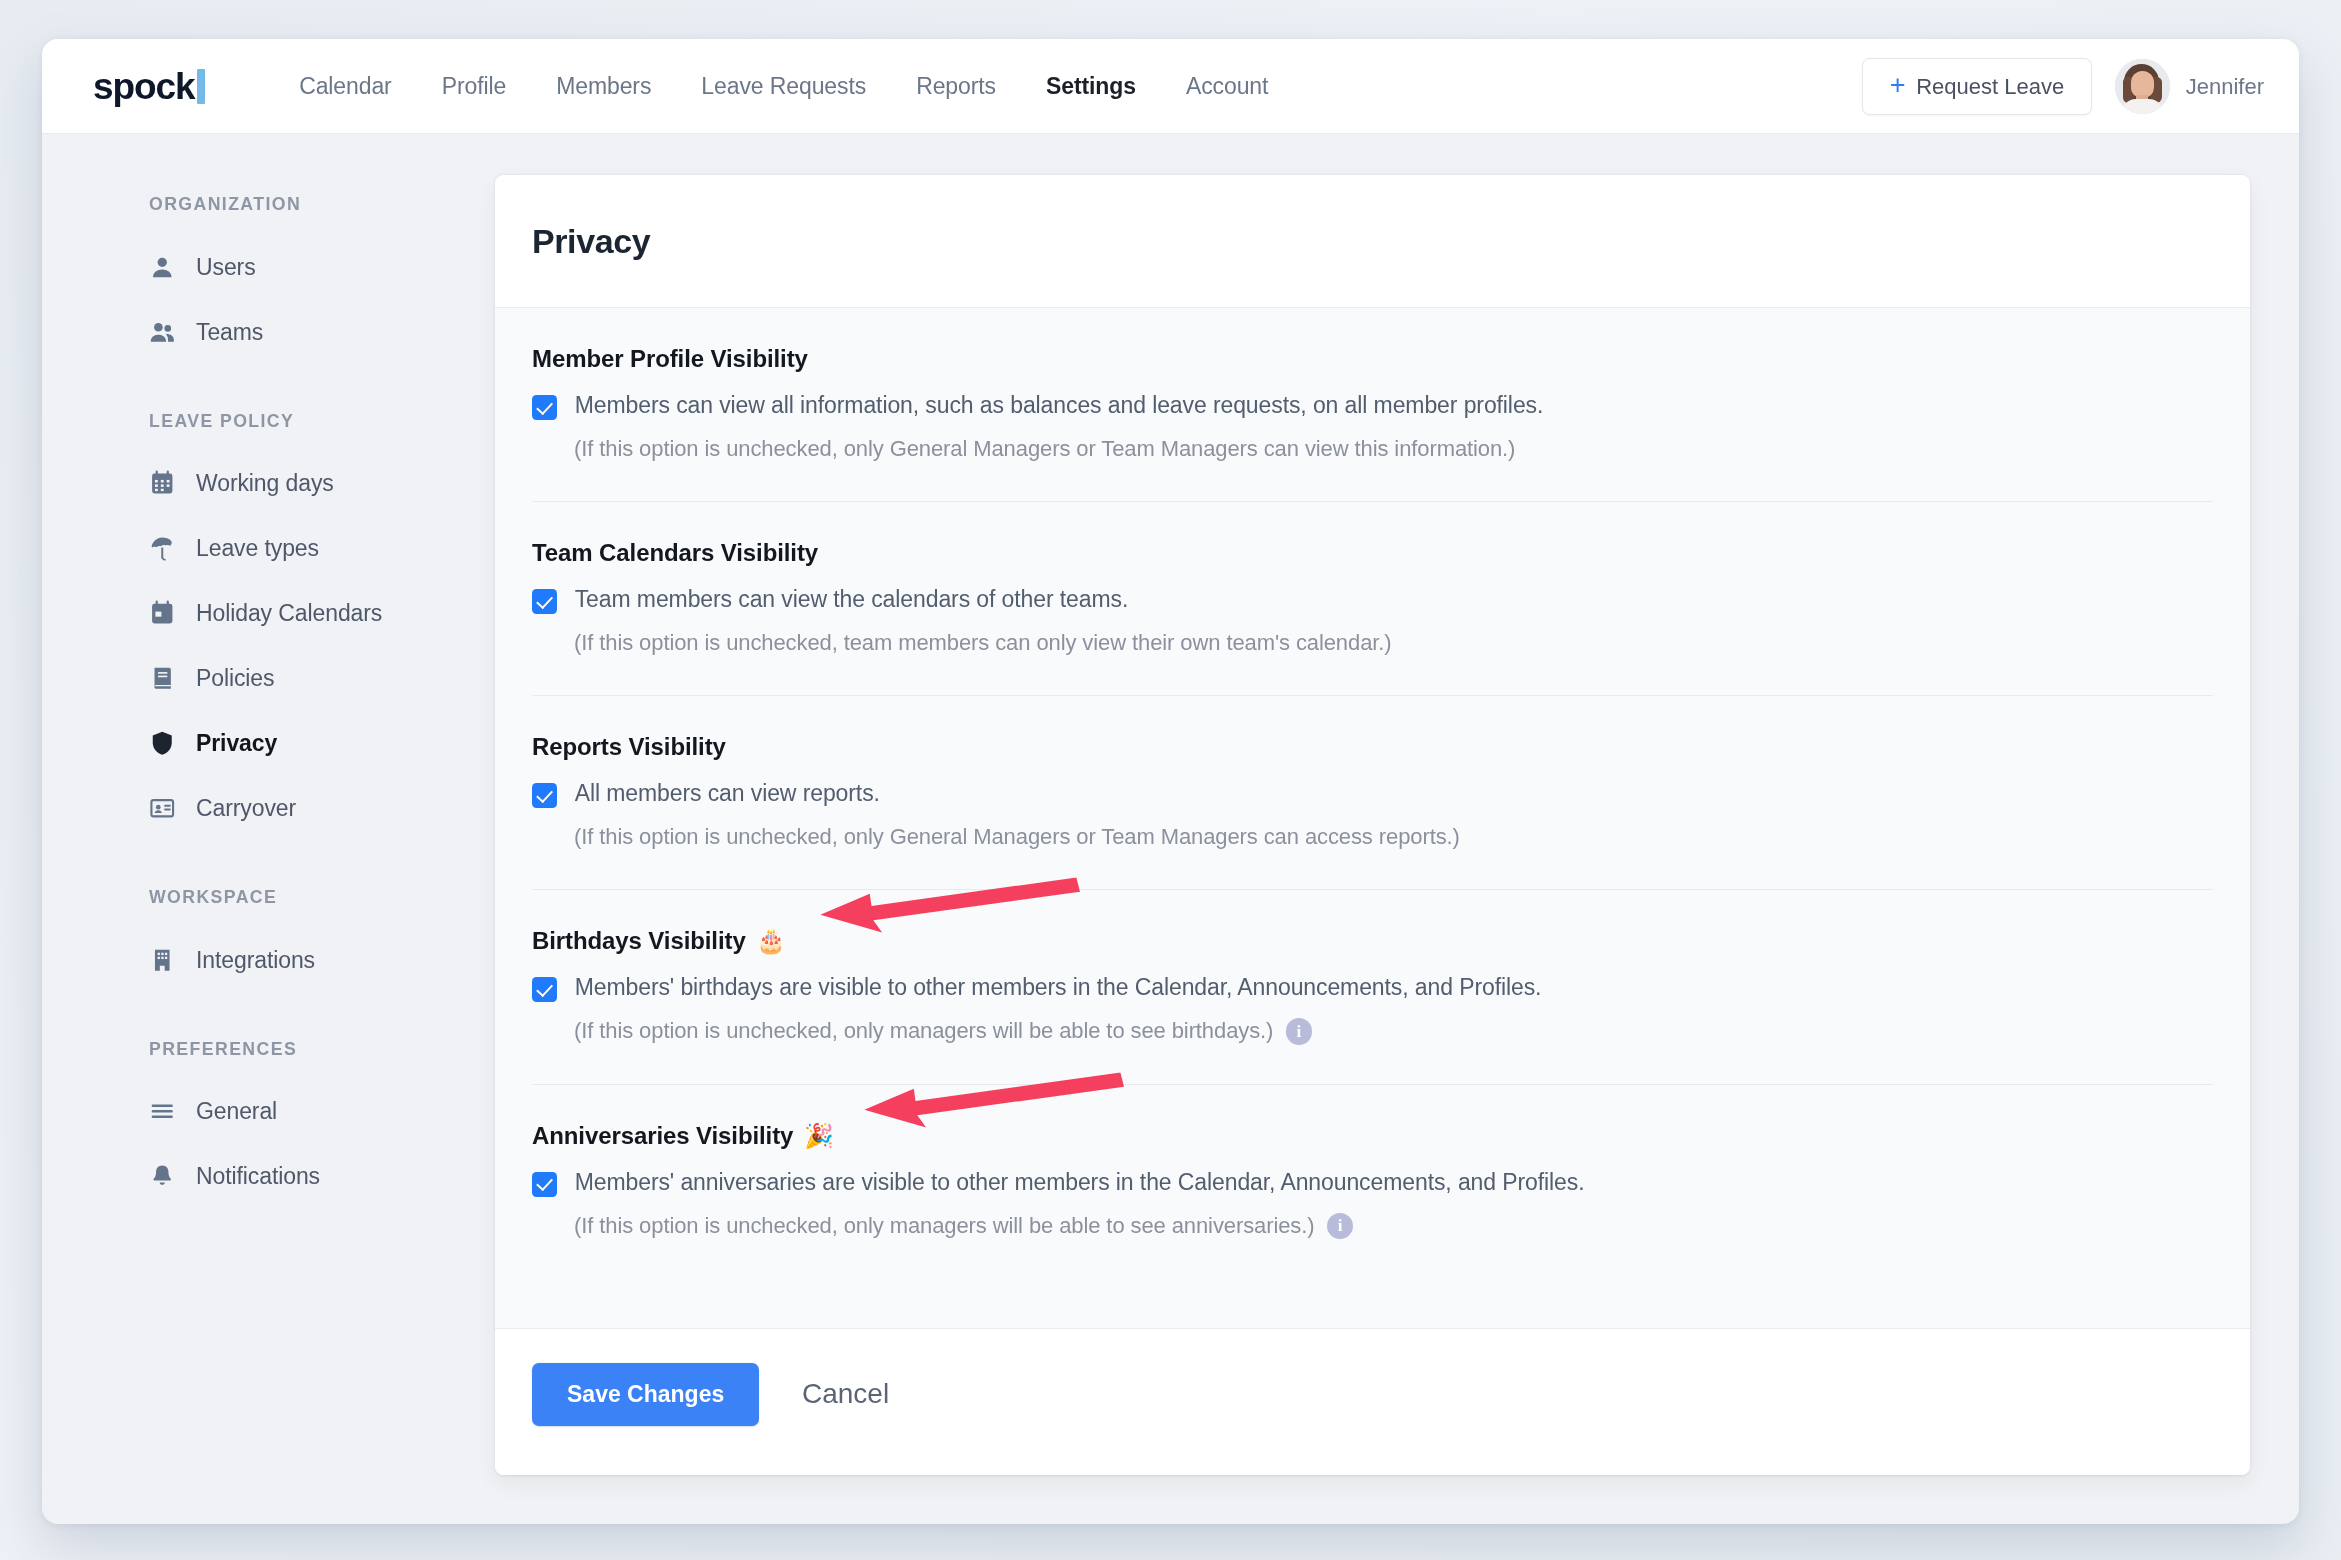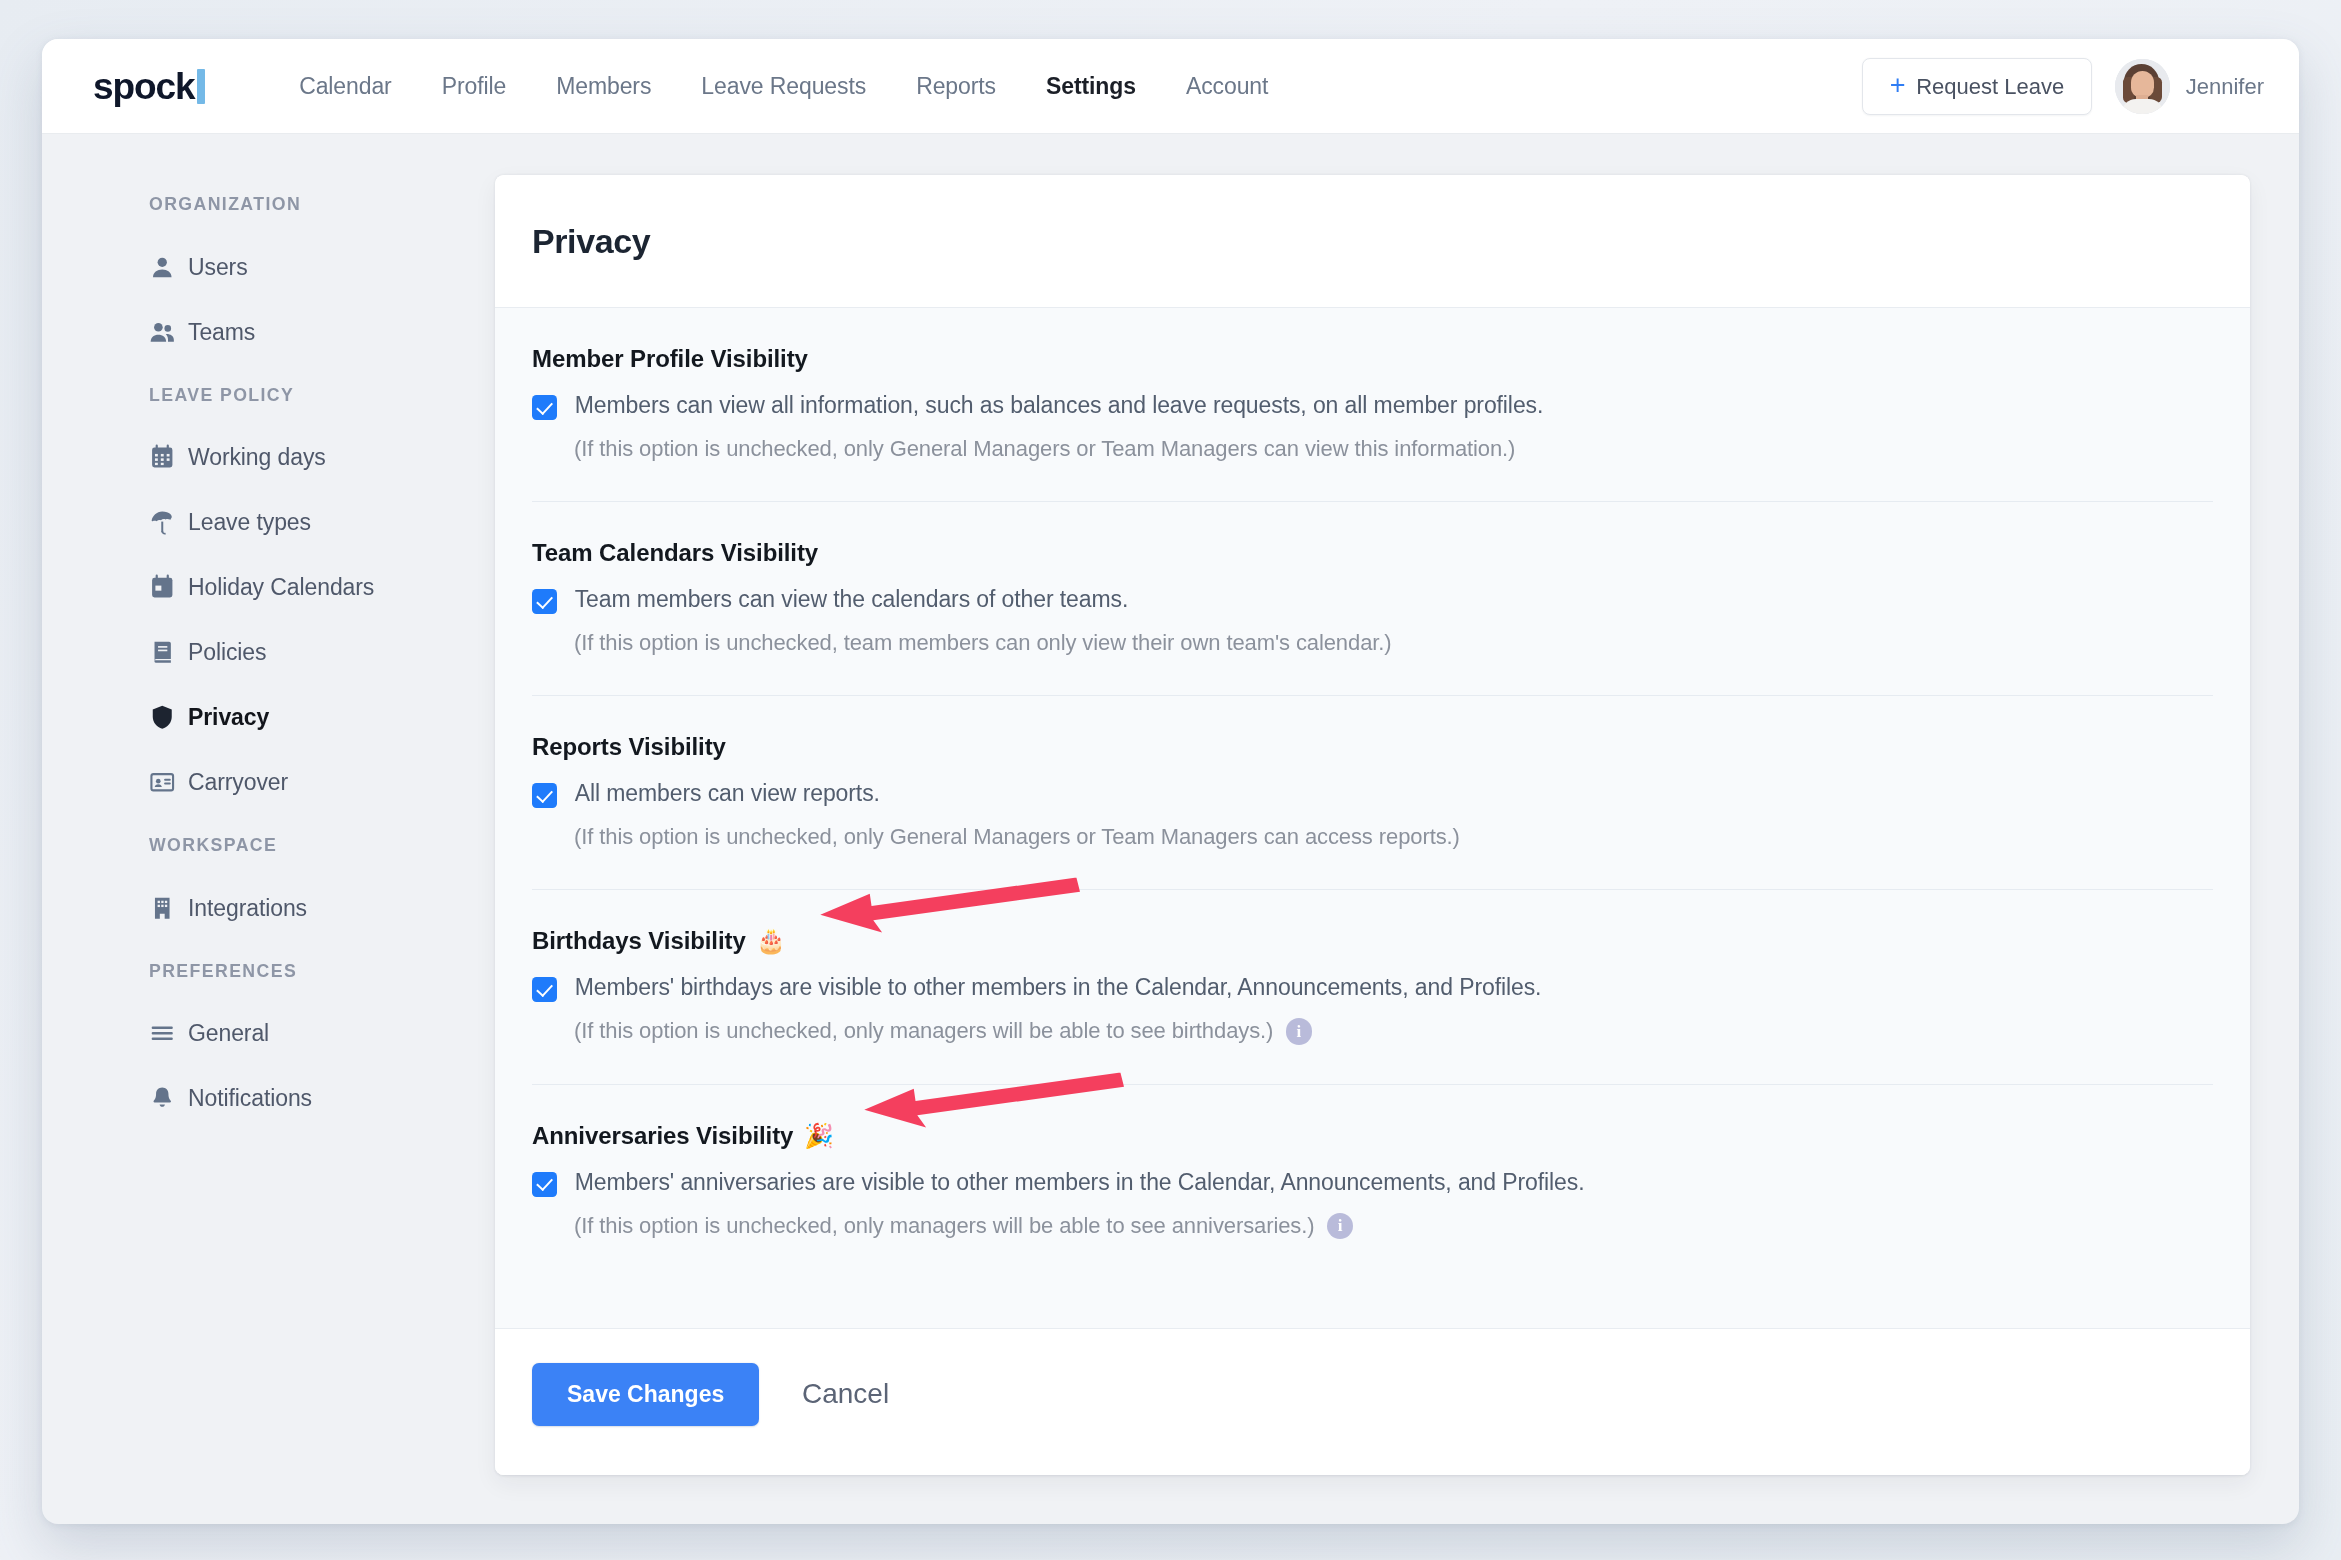--- a/index.html
+++ b/index.html
@@ -161,26 +161,26 @@
   }
   .side-group { margin-bottom: 12.4px; }
   .side-title {
     font-size: 17.7px;
     letter-spacing: 1.4px;
     color: #8e96a6;
     font-weight: 600;
     margin: 0 0 19.4px 49px;
     text-transform: uppercase;
   }
-  .side-group.gap-top { margin-top: 20px; }
+  .side-group.gap-top { margin-top: 46px; }
 
   .side-item {
     display: flex;
     align-items: center;
-    gap: 12px;
+    gap: 20px;
     height: 65px;
     padding-left: 48px;
     cursor: pointer;
   }
   .side-icon {
     width: 28px; height: 28px;
     display: flex; align-items: center; justify-content: center;
     color: #64748b;
     flex: 0 0 28px;
   }

